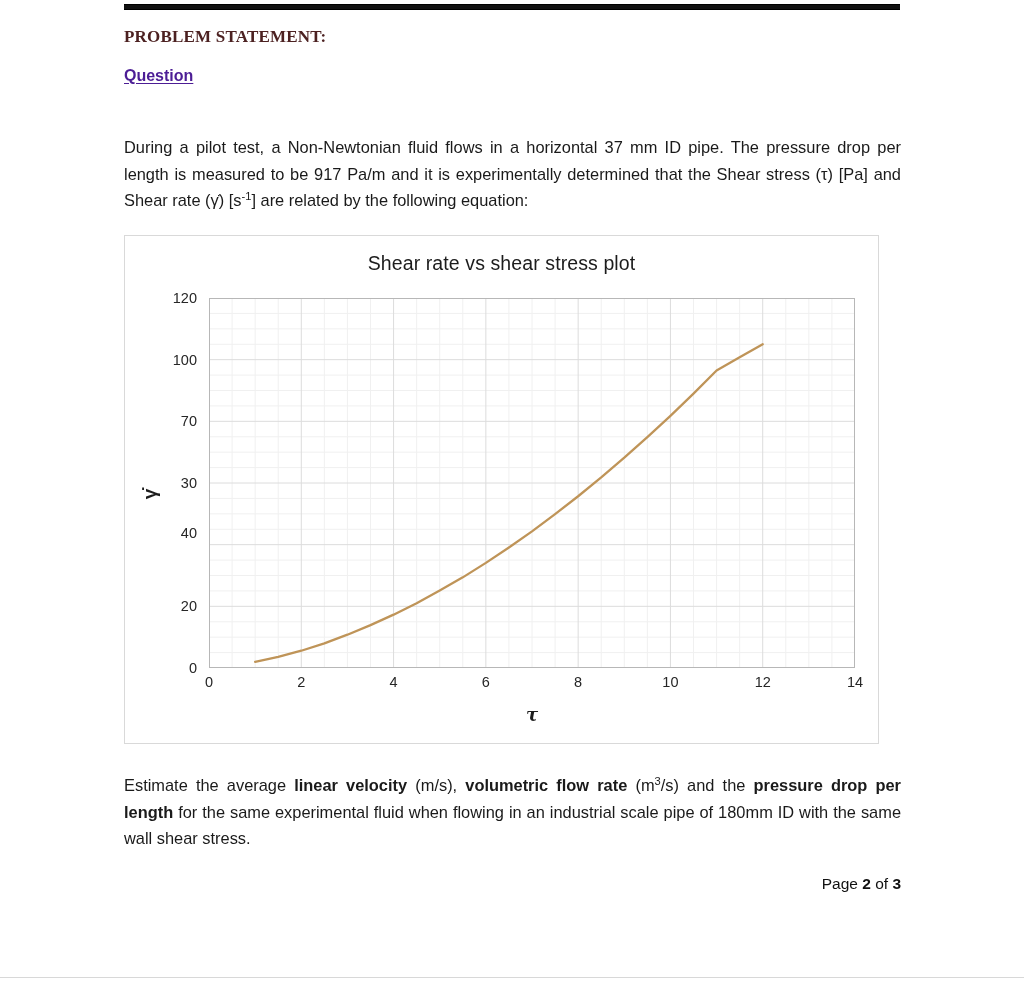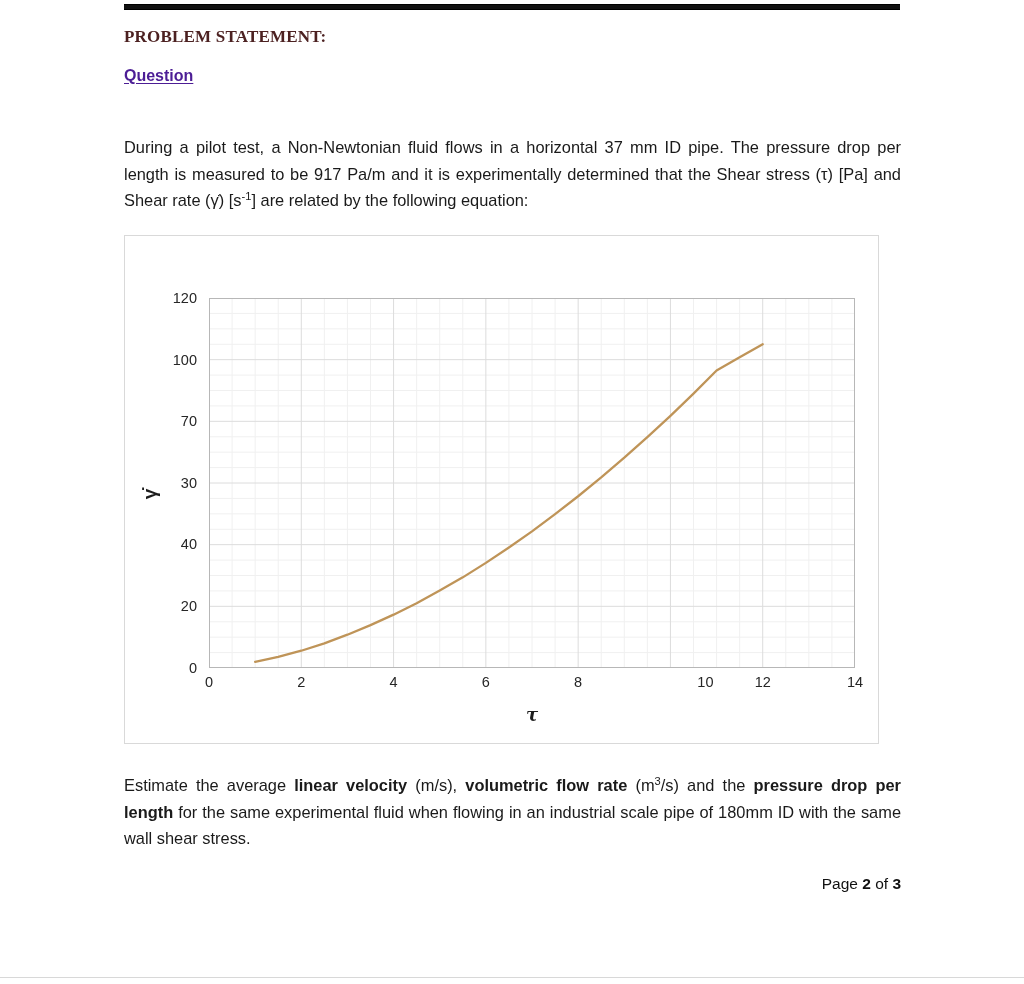--- a/index.html
+++ b/index.html
@@ -206,39 +206,40 @@
   <div class="problem-statement">PROBLEM STATEMENT:</div>
 
   <div class="question-label">Question</div>
 
   <div class="para para-intro">
     <span>During a pilot test, a Non-Newtonian fluid flows in a horizontal 37 mm ID pipe. The pressure drop per length is measured to be 917 Pa/m and it is experimentally determined that the Shear stress (τ) [Pa] and Shear rate (γ̇) [s<sup>-1</sup>] are related by the following equation:</span>
   </div>
 
   <div class="chart-panel">
 
+    <div class="chart-title">Shear rate vs shear stress plot</div>
 
     <div class="y-axis-title">γ̇</div>
 
     <div class="y-ticks">
         <div class="y-tick" style="top: 370px;">0</div>
         <div class="y-tick" style="top: 308.333px;">20</div>
-        <div class="y-tick" style="top: 246px;">40</div>
+        <div class="y-tick" style="top: 235px;">40</div>
         <div class="y-tick" style="top: 185px;">30</div>
         <div class="y-tick" style="top: 123.333px;">70</div>
         <div class="y-tick" style="top: 61.6667px;">100</div>
         <div class="y-tick" style="top: 0px;">120</div>
       </div>
     <div class="x-ticks">
         <div class="x-tick" style="left: 0px;">0</div>
         <div class="x-tick" style="left: 92.2857px;">2</div>
         <div class="x-tick" style="left: 184.571px;">4</div>
         <div class="x-tick" style="left: 276.857px;">6</div>
         <div class="x-tick" style="left: 369.143px;">8</div>
-        <div class="x-tick" style="left: 461.429px; margin-left: 35px;">10</div>
+        <div class="x-tick" style="left: 461.429px;">10</div>
         <div class="x-tick" style="left: 553.714px;">12</div>
         <div class="x-tick" style="left: 646px;">14</div>
       </div>
 
     <div class="plot-area">
       <svg class="plot-svg" viewBox="0 0 646 370" preserveAspectRatio="none">
         <g class="g-minor">
             <line x1="23.07142857142857" y1="0" x2="23.07142857142857" y2="370" stroke="#f0f0f0" stroke-width="1"></line>
             <line x1="46.14285714285714" y1="0" x2="46.14285714285714" y2="370" stroke="#f0f0f0" stroke-width="1"></line>
             <line x1="69.21428571428571" y1="0" x2="69.21428571428571" y2="370" stroke="#f0f0f0" stroke-width="1"></line>

